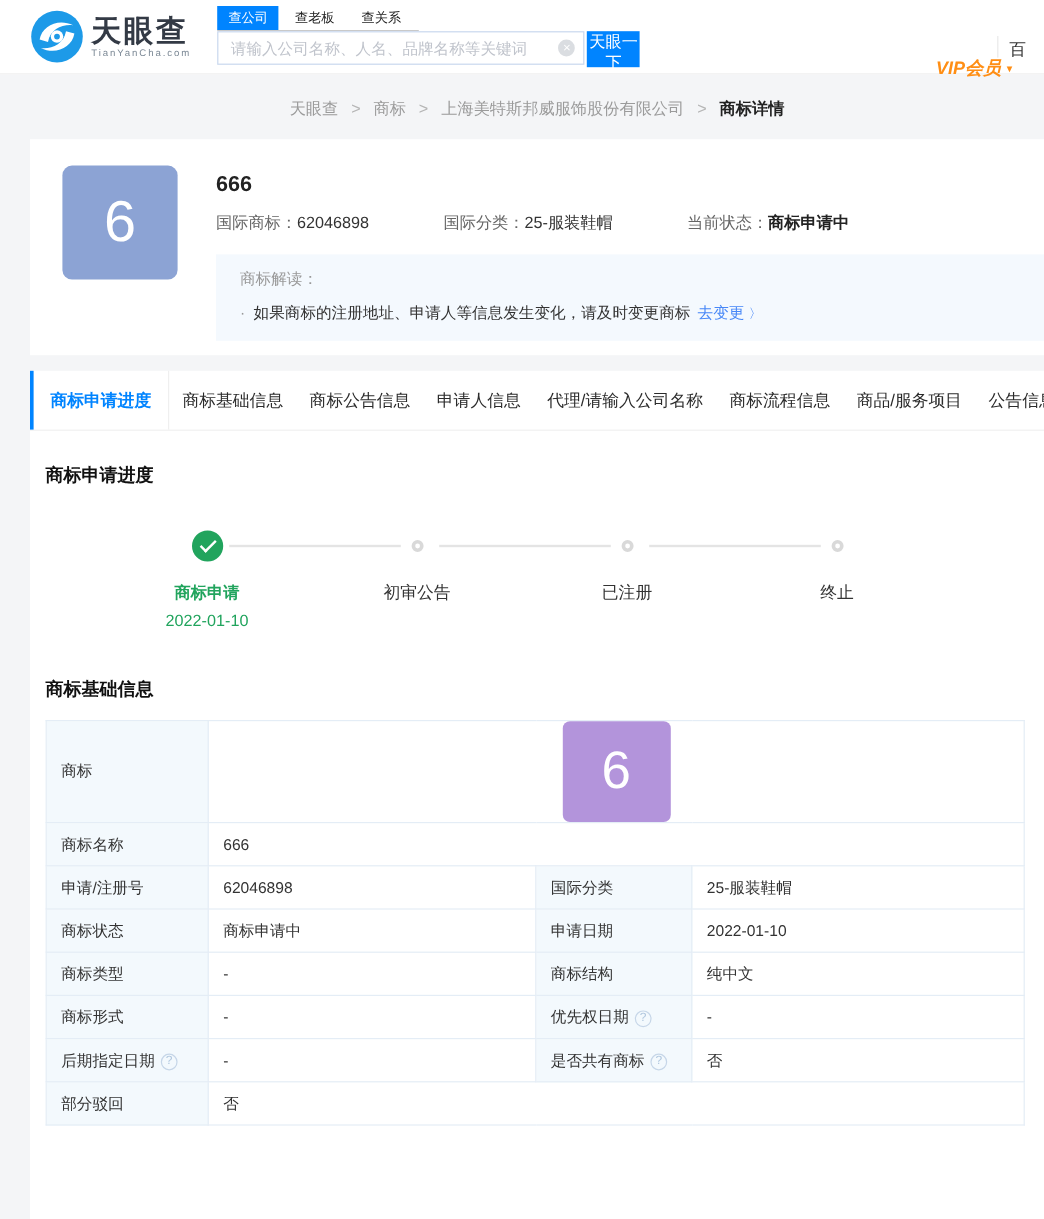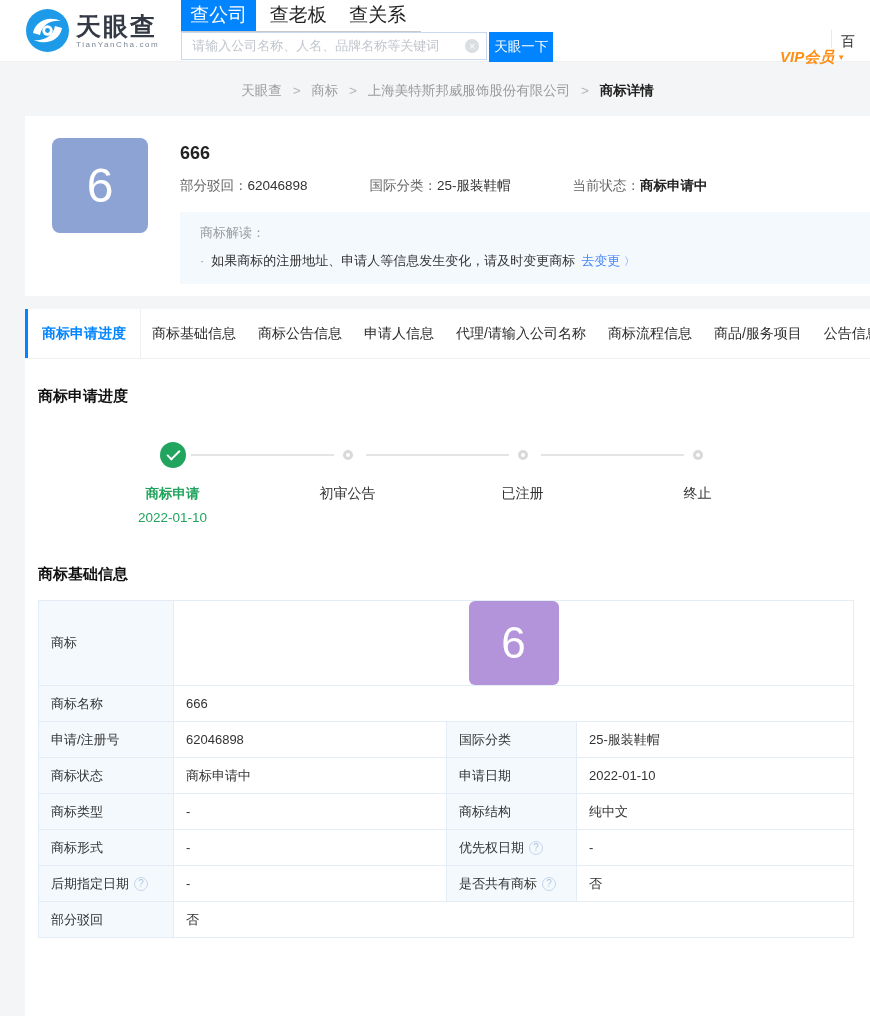--- a/index.html
+++ b/index.html
@@ -13,30 +13,30 @@
   .logo svg { display:block; }
   .logo-text { margin-left:6px; }
   .brand { font-size:25px; font-weight:700; color:#333A45; line-height:26px; letter-spacing:2px; }
   .brand-domain { font-size:8px; color:#7A8794; letter-spacing:1.6px; margin-top:1px; }
   .badge { margin-left:13px; background:#E60012; color:#fff; font-size:12px; font-weight:700;
     padding:5px 8px; line-height:16px; }
   .badge .l1 { letter-spacing:0.5px; }
   .badge .l2 { letter-spacing:3.2px; }
   .search-area { margin-left:22px; }
   .search-tabs { display:inline-block; border-bottom:1px solid #C9C9C9; padding-right:6px; }
-  .stab { display:inline-block; font-size:19px; color:#222; padding:2px 9px 3px; cursor:pointer; }
+  .stab { display:inline-block; font-size:11px; color:#222; padding:2px 9px 3px; cursor:pointer; }
   .stab.active { background:#0084FF; color:#fff; }
   .search-row { display:flex; margin-top:0; }
   .search-box { position:relative; }
   .search-box input { width:306px; height:28px; border:1px solid #C9D8EE; outline:none;
     padding:0 28px 0 10px; font-size:13px; color:#333; }
   .search-box input::placeholder { color:#C0C4CC; }
   .clear-ic { position:absolute; right:8px; top:7px; width:14px; height:14px; border-radius:50%;
     background:#DADDE1; color:#fff; font-size:11px; line-height:14px; text-align:center; cursor:pointer; }
-  .search-btn { width:64px; height:30px; background:#0084FF; color:#fff; border:none;
+  .search-btn { width:44px; height:30px; background:#0084FF; color:#fff; border:none;
     font-size:13.5px; cursor:pointer; margin-left:2px; }
   .vip { position:absolute; left:780px; top:48px; color:#FF8E14; font-weight:700; font-size:15px;
     font-style:italic; cursor:pointer; white-space:nowrap; }
   .vip .caret { font-size:8px; font-style:normal; margin-left:3px; vertical-align:2px; }
   .top-divider { position:absolute; left:831px; top:30px; width:1px; height:18px; background:#E9E9E9; }
   .nav-partial { position:absolute; left:841px; top:33px; font-size:14px; color:#333; cursor:pointer; }
 
   
   .breadcrumb { padding:20px 0 16px 25px; font-size:13.5px; color:#9B9B9B;text-align:center; }
   .breadcrumb .bc-link { cursor:pointer; }
@@ -147,21 +147,21 @@
   <span class="sep">&gt;</span>
   <span class="current">商标详情</span>
 </nav>
 
 <section class="tm-card">
   <div class="tm-tile">6</div>
   <div class="tm-info">
     <div class="tm-name">666</div>
     <div class="tm-fields">
       <div class="tm-field">
-        <span class="flabel">部分驳回：</span><span class="fvalue">62046898</span>
+        <span class="flabel">国际商标：</span><span class="fvalue">62046898</span>
       </div>
       <div class="tm-field">
         <span class="flabel">国际分类：</span><span class="fvalue">25-服装鞋帽</span>
       </div>
       <div class="tm-field">
         <span class="flabel">当前状态：</span><span class="fvalue strong">商标申请中</span>
       </div>
     </div>
     <div class="interp">
       <div class="interp-heading">商标解读：</div>

